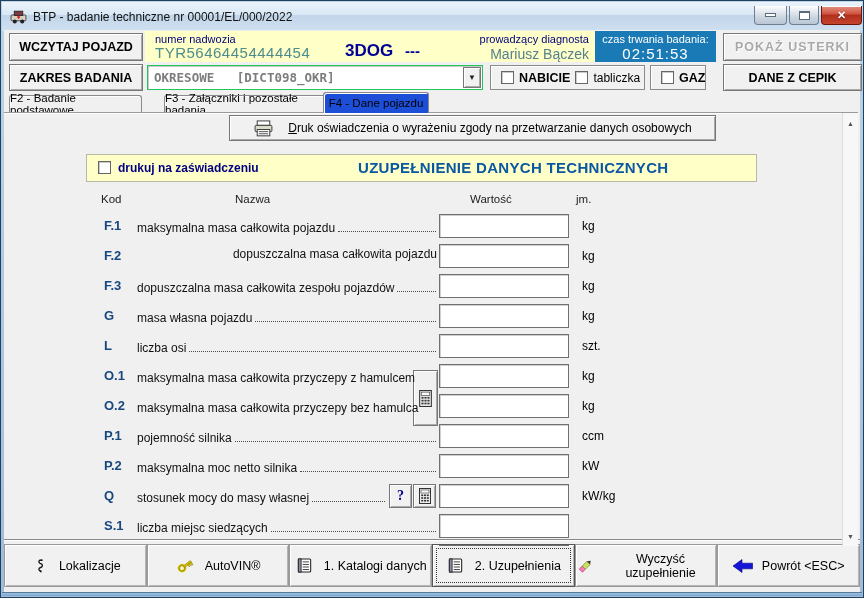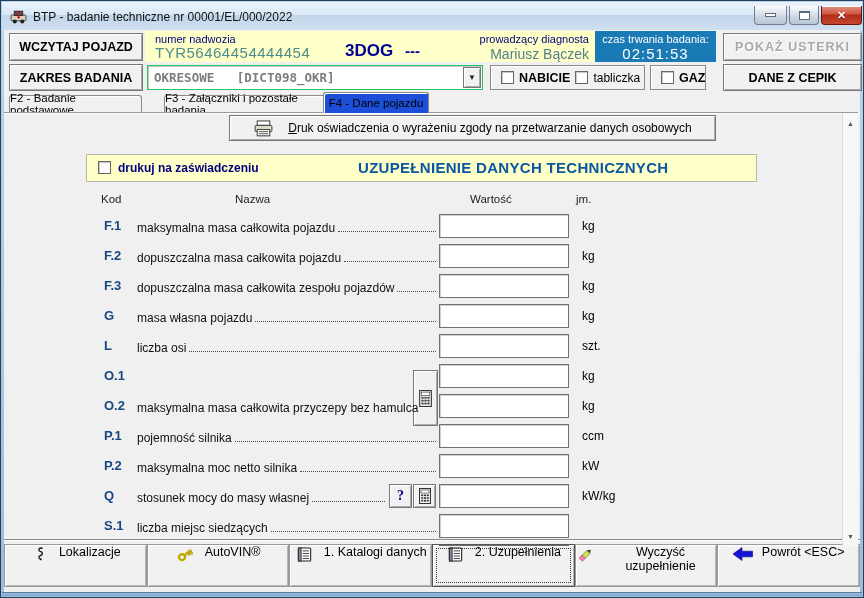--- a/index.html
+++ b/index.html
@@ -110,21 +110,21 @@
   #scrollbar { position:absolute; right:0; top:0px; width:16px; height:433px; background:#f7f7f7; border-left:1px solid #dcdcdc; }
   .sb-arrow { position:absolute; left:0; width:100%; height:16px; display:flex; align-items:center; justify-content:center;
     font-size:7px; color:#555; }
   #sb-up { top:2px; } #sb-down { bottom:2px; }
 
   
   #footer { position:absolute; left:0; right:0; bottom:0; height:53px; background:#f0f0f0;
     border-top:1px solid #8a8a8a; box-shadow:inset 0 1px 0 #fff; display:flex; }
   .fbtn { flex:1; height:43px; margin-top:4px; border:1px solid #9a9a9a;
     box-shadow:inset 1px 1px 0 #fff, inset -1px -1px 0 #b5b5b5; background:#f1f1f1;
-    display:flex; align-items:flex-start; justify-content:center; gap:9px; font-size:12.5px; }
+    display:flex; align-items:center; justify-content:center; gap:9px; font-size:12.5px; }
   .fbtn.focused { outline:1px dotted #333; outline-offset:-5px; border-color:#555; }
   .fbtn .ficon { width:20px; height:18px; flex:none; display:flex; align-items:center; justify-content:center; }
 
   #bottom-strip { position:absolute; left:1px; right:1px; bottom:1px; height:4px;
     background:linear-gradient(#9cc0e2,#7ba7cd); border-top:1px solid #557a9e; }
   svg { display:block; }
 </style>
 </head>
 <body>
 
@@ -249,21 +249,21 @@
             <span class="code">F.1</span>
             <span class="nameline" style="width: 300px;">
               <span class="name">maksymalna masa całkowita pojazdu</span>
               <span class="leader"></span>
             </span>
             <input class="field" style="">
             <span class="unit">kg</span>
           </div>
           <div class="row" style="top: 30px;">
             <span class="code">F.2</span>
-            <span class="nameline" style="width: 300px;">
+            <span class="nameline" style="width: 300px; flex-direction: column;">
               <span class="name">dopuszczalna masa całkowita pojazdu</span>
               <span class="leader"></span>
             </span>
             <input class="field" style="">
             <span class="unit">kg</span>
           </div>
           <div class="row" style="top: 60px;">
             <span class="code">F.3</span>
             <span class="nameline" style="width: 300px;">
               <span class="name">dopuszczalna masa całkowita zespołu pojazdów</span>
@@ -285,20 +285,24 @@
             <span class="code">L</span>
             <span class="nameline" style="width: 300px;">
               <span class="name">liczba osi</span>
               <span class="leader"></span>
             </span>
             <input class="field" style="">
             <span class="unit">szt.</span>
           </div>
           <div class="row" style="top: 150px;">
             <span class="code">O.1</span>
+            <span class="nameline" style="width: 272px;">
+              <span class="name">maksymalna masa całkowita przyczepy z hamulcem</span>
+              <span class="leader"></span>
+            </span>
             <input class="field" style="">
             <span class="unit">kg</span>
           </div>
           <div class="row" style="top: 180px;">
             <span class="code">O.2</span>
             <span class="nameline" style="width: 272px;">
               <span class="name">maksymalna masa całkowita przyczepy bez hamulca</span>
               <span class="leader"></span>
             </span>
             <input class="field" style="">

